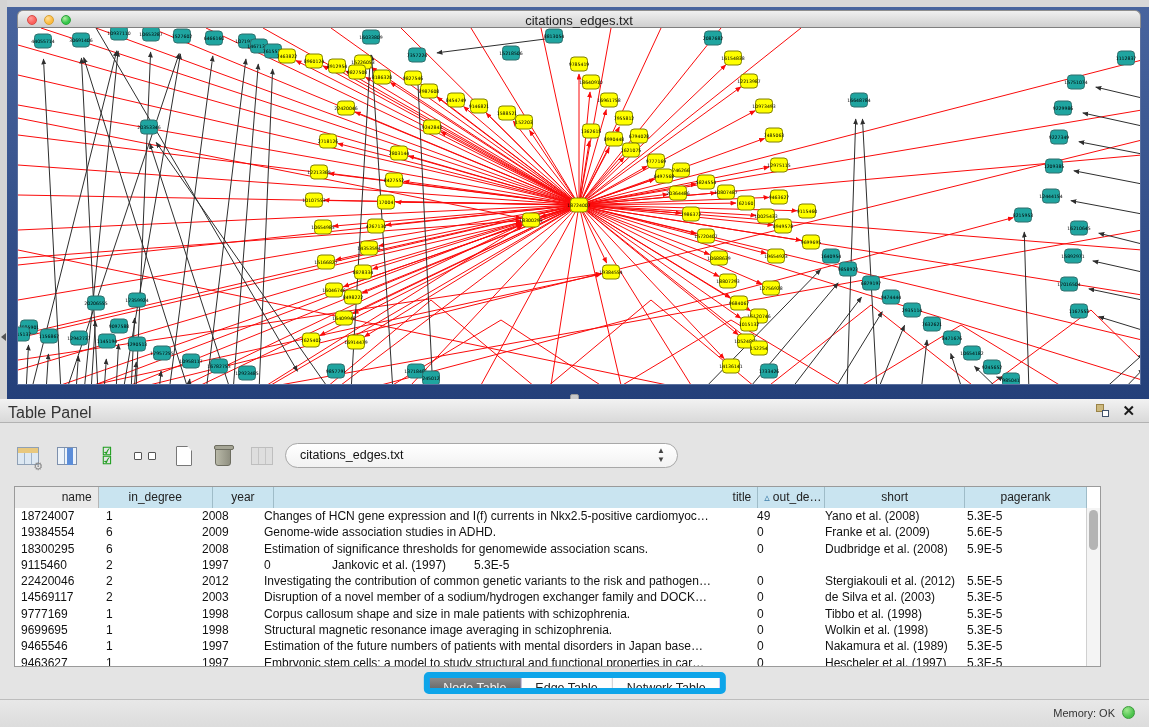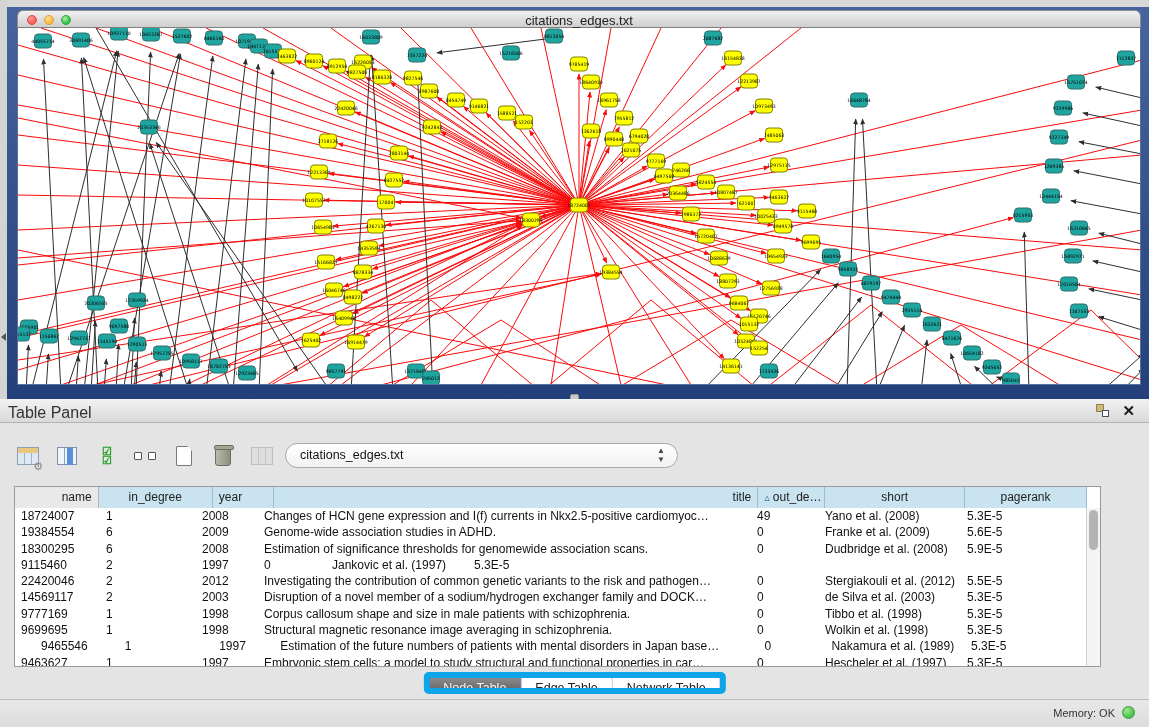--- a/index.html
+++ b/index.html
@@ -856,21 +856,21 @@
     </div>
     <div id="table-combo">
       <span>citations_edges.txt</span>
       <span id="combo-arrows">▲<br>▼</span>
     </div>
 
     <div id="node-table-box">
       <div id="thead">
           <div class="th grey" style="width: 85px; text-align: right;">name</div>
           <div class="th" style="width: 116px; text-align: center;">in_degree</div>
-          <div class="th" style="width: 62px; text-align: left;">year</div>
+          <div class="th" style="width: 62px; text-align: center;">year</div>
           <div class="th" style="width: 493px; text-align: right;">title</div>
           <div class="th" style="width: 68px; text-align: left;"><span class="sort-tri">▵</span>out_de…</div>
           <div class="th" style="width: 142px; text-align: center;">short</div>
           <div class="th" style="width: 124px; text-align: center;">pagerank</div>
         </div>
       <div id="tbody">
           <div class="tr">
             <div class="td" style="width: 85px;">18724007</div>
             <div class="td" style="width: 96px;">1</div>
             <div class="td" style="width: 62px;">2008</div>
@@ -935,21 +935,21 @@
           <div class="tr">
             <div class="td" style="width: 85px;">9699695</div>
             <div class="td" style="width: 96px;">1</div>
             <div class="td" style="width: 62px;">1998</div>
             <div class="td" style="width: 493px;">Structural magnetic resonance image averaging in schizophrenia.</div>
             <div class="td" style="width: 68px;">0</div>
             <div class="td" style="width: 142px;">Wolkin et al. (1998)</div>
             <div class="td" style="width: 124px;">5.3E-5</div>
           </div>
           <div class="tr">
-            <div class="td" style="width: 85px; margin-left: 20px;">9465546</div>
+            <div class="td" style="width: 85px;">9465546</div>
             <div class="td" style="width: 96px;">1</div>
             <div class="td" style="width: 62px;">1997</div>
             <div class="td" style="width: 493px;">Estimation of the future numbers of patients with mental disorders in Japan base…</div>
             <div class="td" style="width: 68px;">0</div>
             <div class="td" style="width: 142px;">Nakamura et al. (1989)</div>
             <div class="td" style="width: 124px;">5.3E-5</div>
           </div>
           <div class="tr">
             <div class="td" style="width: 85px;">9463627</div>
             <div class="td" style="width: 96px;">1</div>

